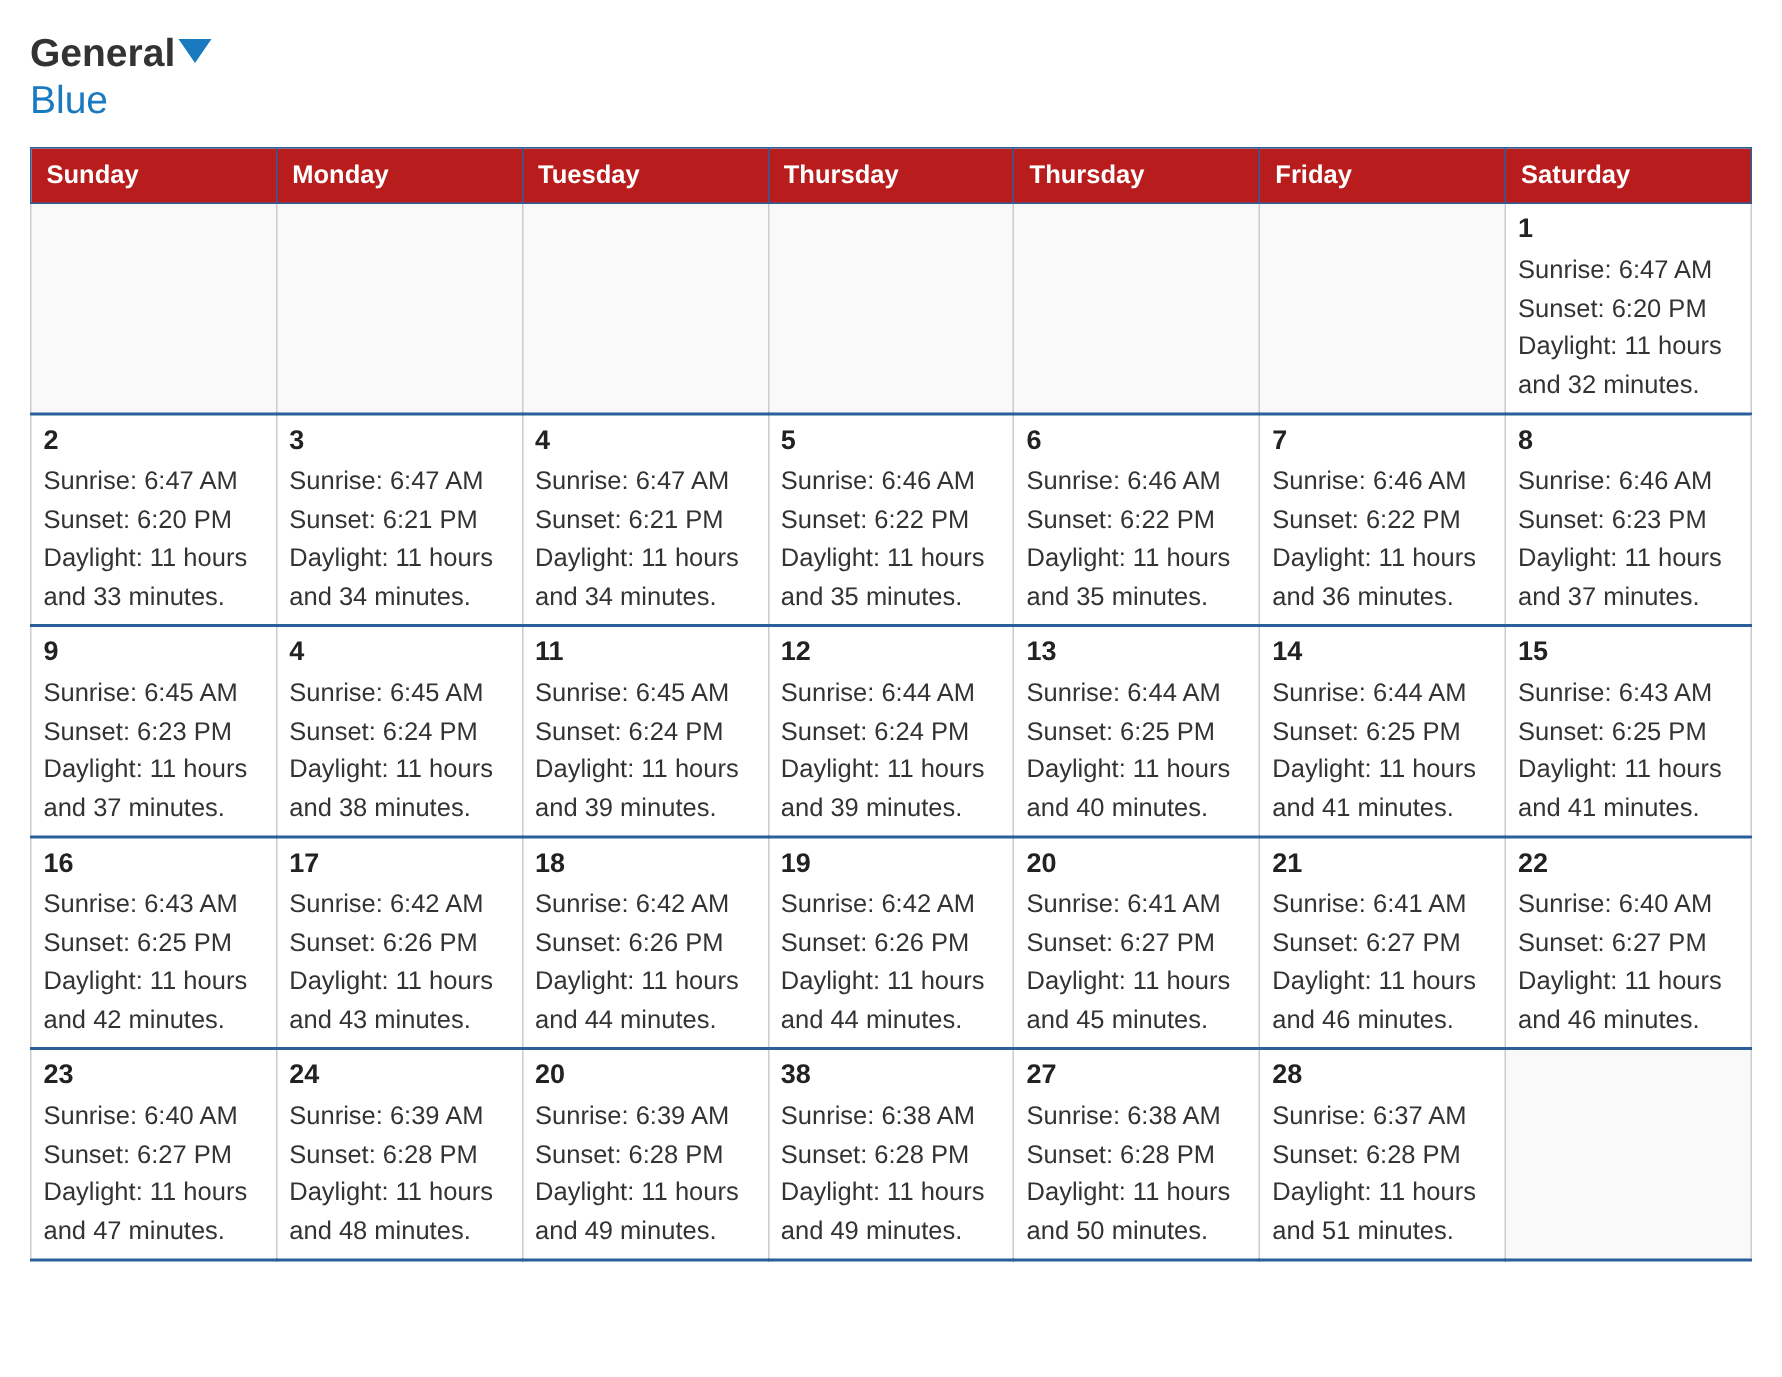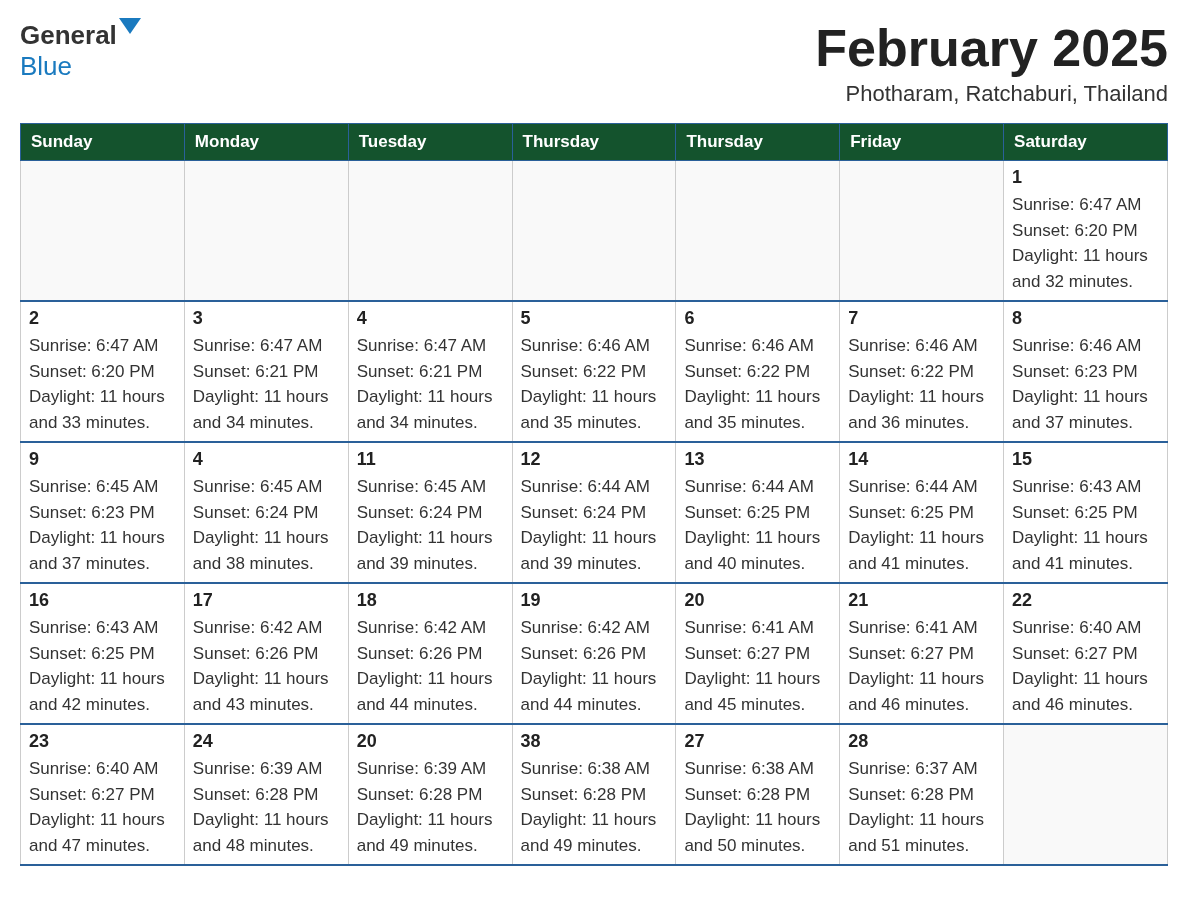--- a/index.html
+++ b/index.html
@@ -34,21 +34,21 @@
       font-size: 22px;
       color: #333;
       margin-top: 4px;
     }
     table {
       width: 100%;
       border-collapse: collapse;
       table-layout: fixed;
     }
     thead th {
-      background-color: #14532d;
+      background-color: #b91c1c;
       color: #fff;
       font-size: 17px;
       font-weight: bold;
       padding: 8px 10px;
       text-align: left;
       border: 1px solid #2a6099;
     }
     tbody td {
       vertical-align: top;
       border: 1px solid #ccc;
@@ -69,20 +69,21 @@
       line-height: 1.5;
     }
     .empty-cell {
       background: #f9f9f9;
     }
     tbody tr {
       border-bottom: 2px solid #2a6099;
     }
     .logo-wrapper {
       display: flex;
+      align-items: center;
       gap: 0;
     }
     .logo-text-general {
       font-size: 26px;
       font-weight: bold;
       color: #333;
     }
     .logo-text-arrow {
       display: inline-block;
       margin-left: 2px;
@@ -105,24 +106,20 @@
 </head>
 <body>
 
 <div class="header">
   <div class="logo">
     <div class="logo-wrapper">
       <span class="logo-text-general">General</span>
       <span class="logo-text-arrow"></span>
     </div>
     <div class="logo-row2">Blue</div>
-  </div>
-  <div class="title-block">
-    <div class="calendar-title">February 2025</div>
-    <div class="calendar-subtitle">Photharam, Ratchaburi, Thailand</div>
   </div>
 </div>
 
 <table>
   <thead>
     <tr>
     <th>Sunday</th>
         <th>Monday</th>
         <th>Tuesday</th>
         <th>Thursday</th>

